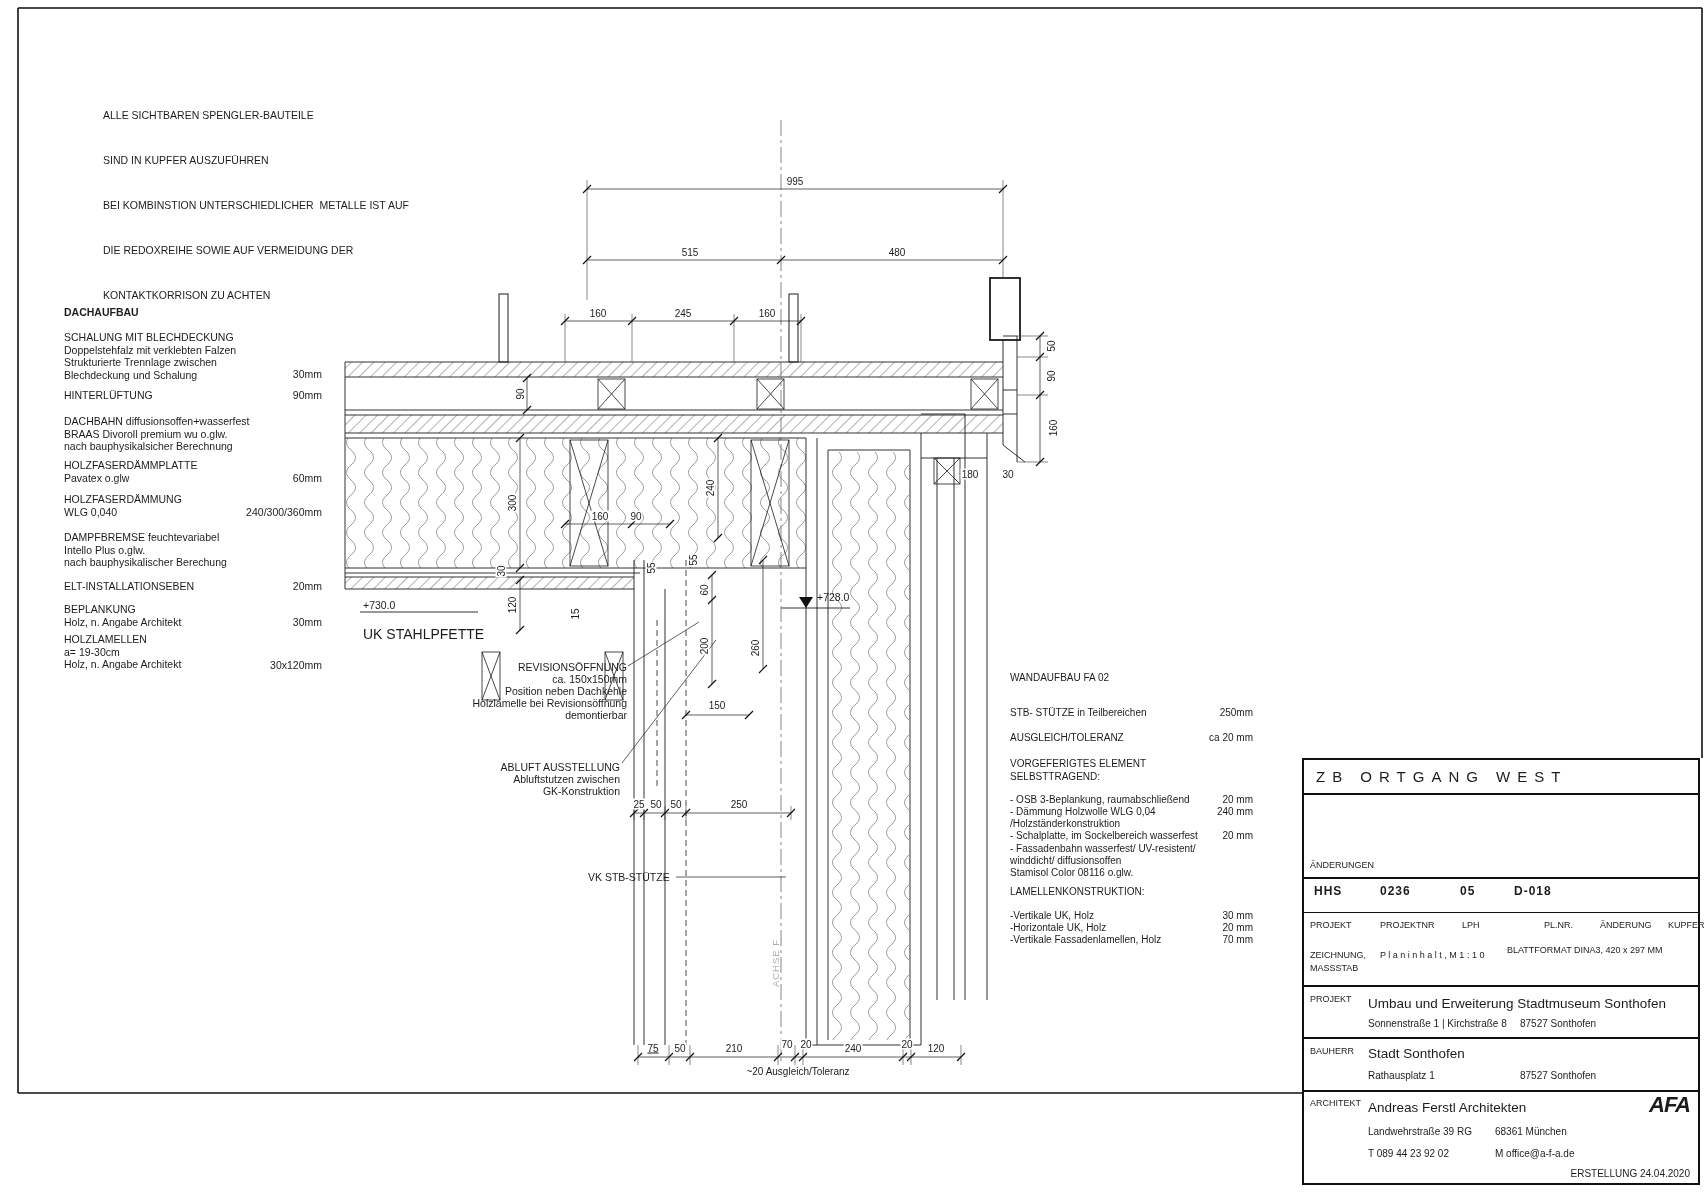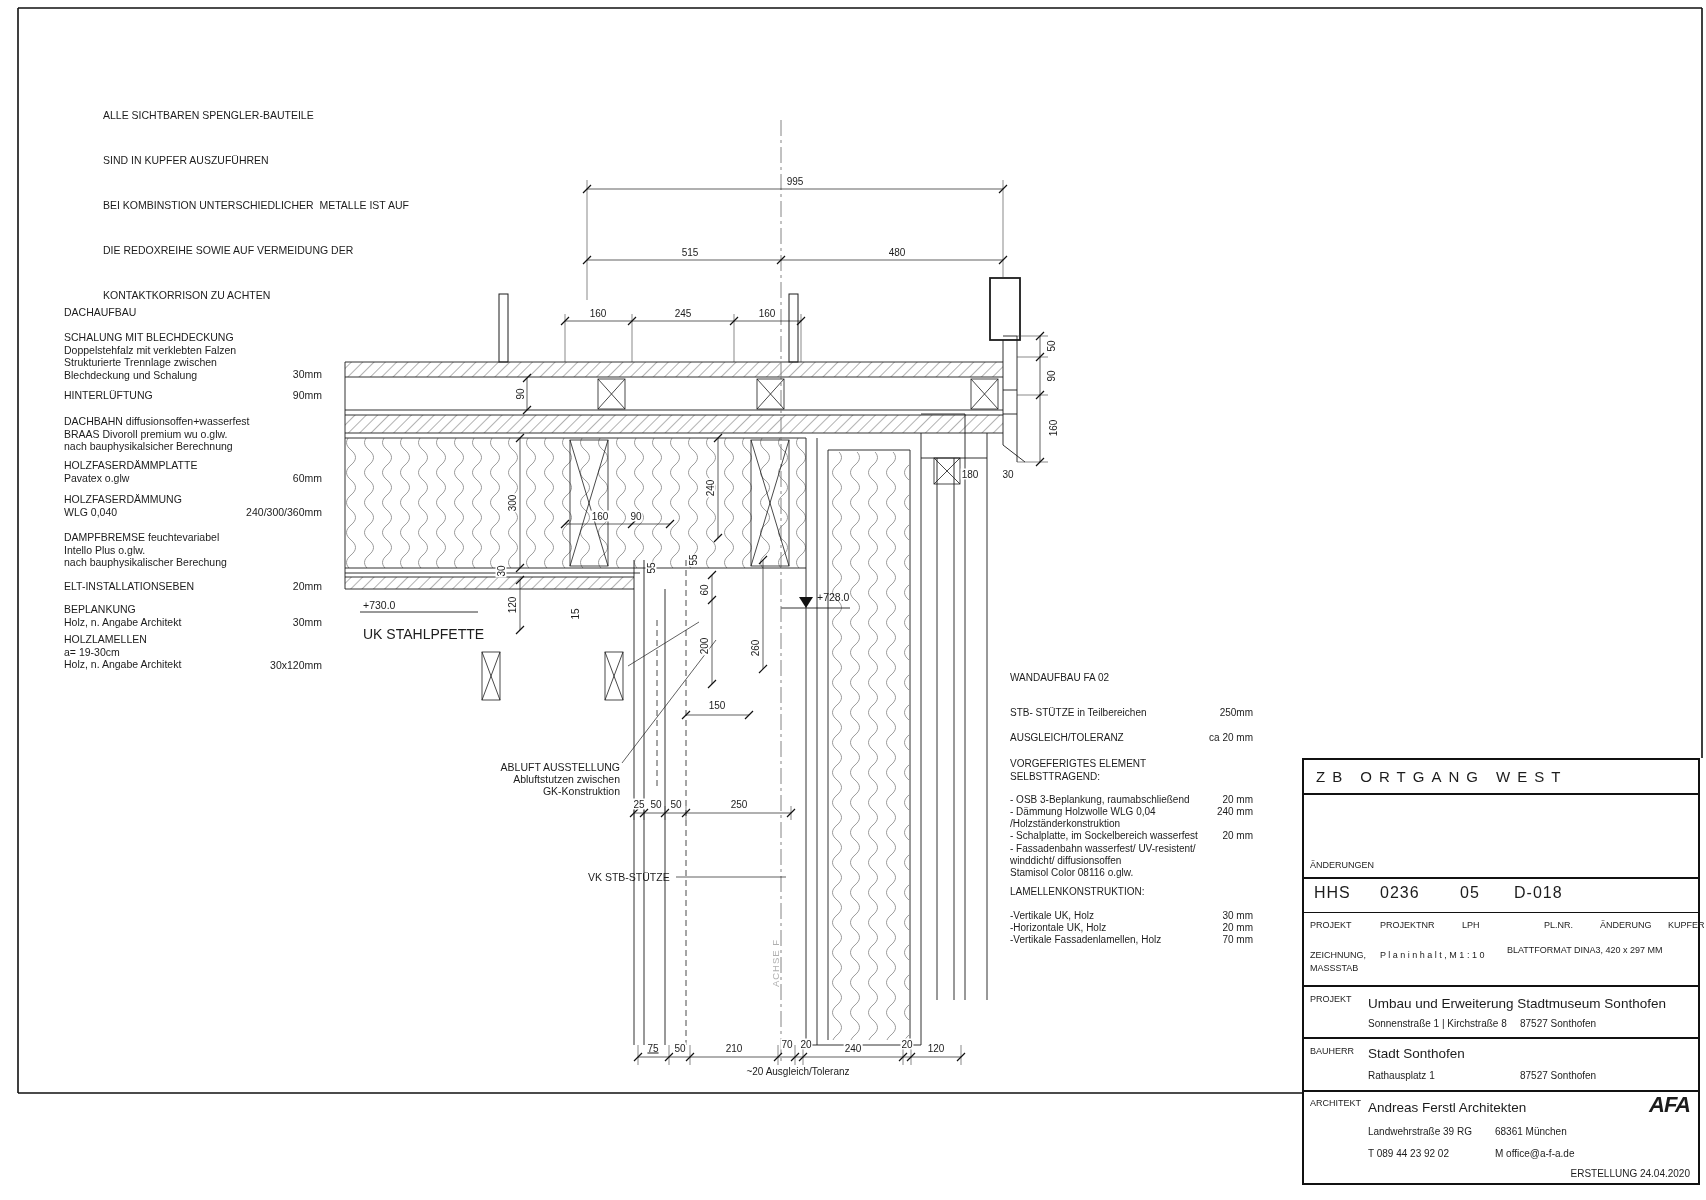--- a/index.html
+++ b/index.html
@@ -2,40 +2,40 @@
 <html><head>
 <meta charset="utf-8">
 <style>
   html,body{margin:0;padding:0;background:#e8e8e8;}
   .sheet{position:relative;width:1706px;height:1200px;background:#ffffff;overflow:hidden;
          font-family:"Liberation Sans", sans-serif;color:#1c1c1c;}
   svg{position:absolute;left:0;top:0;}
   .txt{position:absolute;white-space:pre;}
   .note{position:absolute;left:103px;top:78px;font-size:10.5px;line-height:15px;white-space:pre;}
   .matlist{position:absolute;left:64px;top:306px;width:258px;font-size:10.5px;line-height:12.5px;}
-  .mat-title{position:absolute;top:0;left:0;}
+  .mat-title{position:absolute;top:0;left:0;font-weight:bold;}
   .mat-item{position:absolute;left:0;width:100%;}
   .mv{position:absolute;right:0;top:0;}
   .wlist{position:absolute;left:1010px;top:672px;width:243px;font-size:10px;line-height:12px;}
   .wrow{position:absolute;left:0;width:100%;}
   .wv{position:absolute;right:0;top:0;}
   .ann-r{position:absolute;text-align:right;font-size:10.5px;line-height:12px;}
   .dlabel{position:absolute;font-size:10px;background:#fff;padding:0 1px;
           transform:translate(-50%,-50%);white-space:nowrap;}
   .dlabel.rot{transform:translate(-50%,-50%) rotate(-90deg);}
   .achse{position:absolute;left:775px;top:963px;transform:translate(-50%,-50%) rotate(-90deg);
          color:#b0b0b0;font-size:9.5px;letter-spacing:1px;}
   .center{transform:translateX(-50%);}
   
   .tb{position:absolute;left:1302px;top:758px;width:398px;height:427px;border:2px solid #111;box-sizing:border-box;}
   .tb .hline{position:absolute;left:0;width:100%;background:#111;}
   .tb .t1{position:absolute;left:12px;top:8px;font-size:15px;letter-spacing:7px;white-space:nowrap;}
   .tb .small{font-size:9px;}
   .tb .lab{font-size:9px;}
-  .tb .big{font-size:16px;letter-spacing:1px;}
+  .tb .big{font-size:12px;letter-spacing:1px;font-weight:bold;}
   .tb .name{font-size:13.5px;}
   .tb .sub{font-size:10px;}
   .tb .logo{position:absolute;right:8px;top:332px;font-size:22px;font-weight:900;font-style:italic;letter-spacing:-1px;}
   .tb div{position:absolute;white-space:nowrap;}
 </style>
 </head>
 <body>
 
 <div class="sheet">
 
@@ -224,20 +224,27 @@
       <div>HOLZLAMELLEN</div>
       <div>a= 19-30cm</div>
       <div>Holz, n. Angabe Architekt</div>
       <span class="mv" style="top:26px">30x120mm</span>
     </div>
   </div>
 
   <span class="txt" style="left:363px;top:599px;font-size:10.5px">+730.0</span>
   <span class="txt" style="left:363px;top:626px;font-size:14px">UK STAHLPFETTE</span>
 
+  <div class="ann-r" style="left:430px;top:661px;width:197px">
+    <div>REVISIONSÖFFNUNG</div>
+    <div>ca. 150x150mm</div>
+    <div>Position neben Dachkehle</div>
+    <div>Holzlamelle bei Revisionsöffnung</div>
+    <div>demontierbar</div>
+  </div>
 
   <div class="ann-r" style="left:440px;top:761px;width:180px">
     <div>ABLUFT AUSSTELLUNG</div>
     <div>Abluftstutzen zwischen</div>
     <div>GK-Konstruktion</div>
   </div>
 
   <span class="txt" style="left:588px;top:871px;font-size:10.5px">VK STB-STÜTZE</span>
   <span class="txt" style="left:817px;top:591px;font-size:10.5px">+728.0</span>
   <span class="achse">ACHSE F</span>

